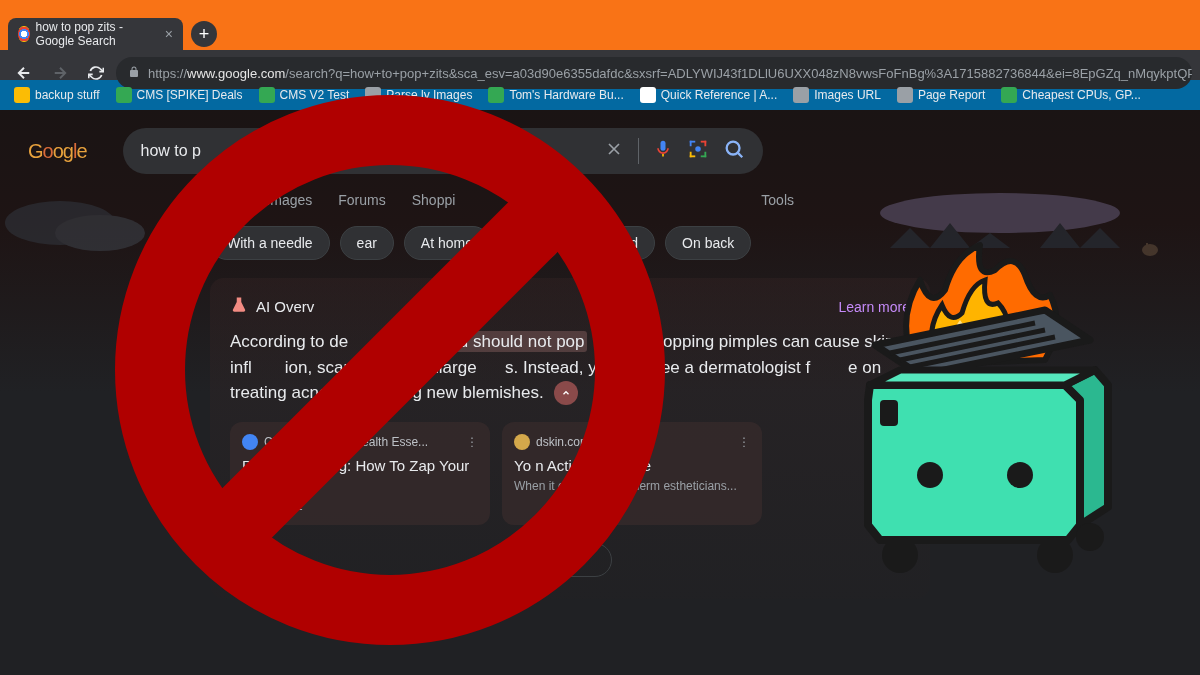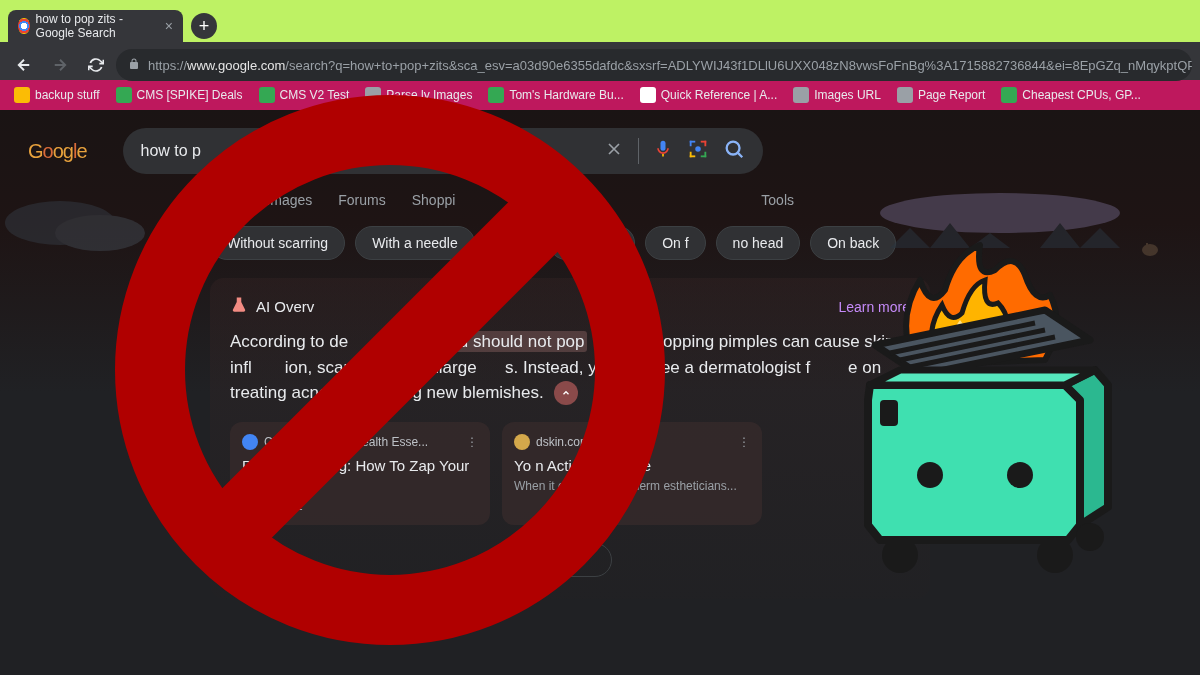--- a/index.html
+++ b/index.html
@@ -10,25 +10,25 @@
   font-family: Arial, sans-serif;
   color: #e8eaed;
   overflow: hidden;
   position: relative;
 }
 .browser-chrome {
   background: #35363a;
   height: 80px;
 }
 .tab-bar {
-  height: 42px;
+  height: 50px;
   display: flex;
   align-items: flex-end;
   padding-left: 8px;
-  background: #bef264;
+  background: #f97316;
 }
 .tab {
   background: #35363a;
   height: 32px;
   width: 175px;
   border-radius: 8px 8px 0 0;
   display: flex;
   align-items: center;
   padding: 0 10px;
   font-size: 12px;
@@ -92,21 +92,21 @@
   white-space: nowrap;
 }
 .url-box .host { color: #e5e5e5; }
 .lock { color: #9aa0a6; font-size: 12px; }
 .bookmarks-bar {
   height: 30px;
   display: flex;
   align-items: center;
   padding: 0 8px;
   gap: 4px;
-  background: #be185d;
+  background: #0369a1;
   font-size: 12px;
 }
 .bookmark {
   display: flex;
   align-items: center;
   gap: 5px;
   padding: 4px 6px;
   color: #e8eaed;
   white-space: nowrap;
 }
@@ -432,21 +432,20 @@
 
   <div class="search-tabs">
     <span class="search-tab">deos</span>
     <span class="search-tab">Images</span>
     <span class="search-tab">Forums</span>
     <span class="search-tab">Shoppi</span>
     <span class="search-tab tools">Tools</span>
   </div>
 
   <div class="filter-chips" id="chips">
-      <div class="chip">Without scarring</div>
       <div class="chip">With a needle</div>
       <div class="chip">ear</div>
       <div class="chip">At home</div>
       <div class="chip">On f</div>
       <div class="chip">no head</div>
       <div class="chip">On back</div>
     </div>
 
   <div class="ai-section">
     <div class="ai-header">

